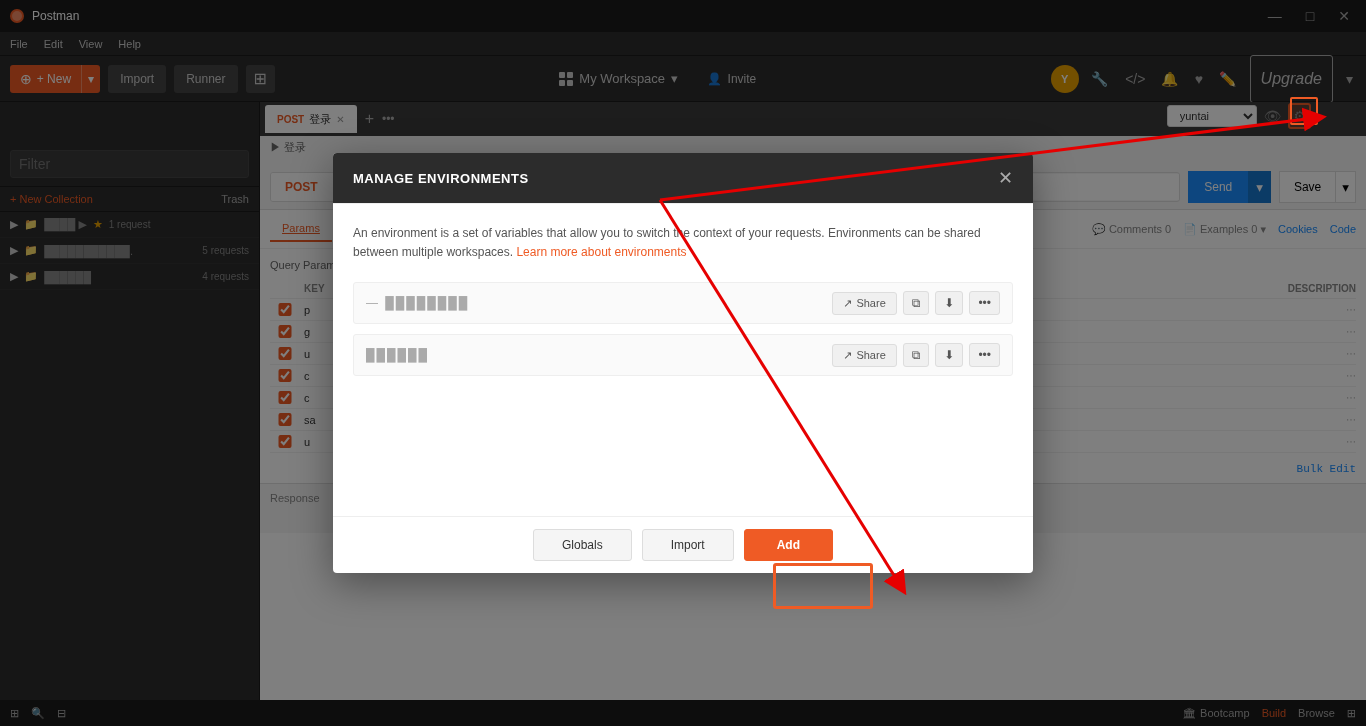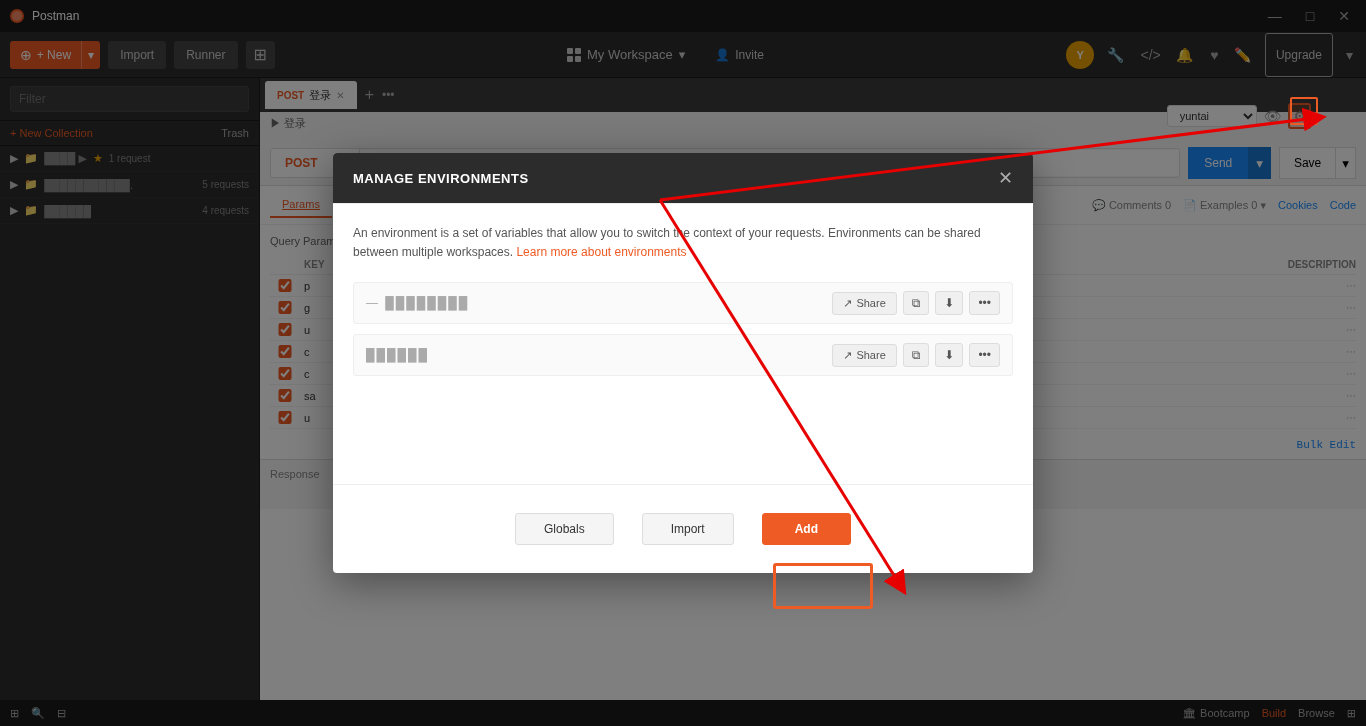--- a/index.html
+++ b/index.html
@@ -96,22 +96,23 @@
     }
     .toolbar-right { display: flex; align-items: center; gap: 10px; }
     .avatar { width: 28px; height: 28px; border-radius: 50%; background: #e8a000; display: flex; align-items: center; justify-content: center; color: white; font-size: 11px; font-weight: bold; }
     .icon-btn { color: #aaa; font-size: 14px; cursor: pointer; padding: 3px; }
     .upgrade-btn {
       background: transparent;
       border: 1px solid #aaa;
       color: #ccc;
       border-radius: 3px;
       padding: 14px 10px;
-      font-size: 12px;
-      cursor: pointer;
+      font-size: 16px;
+      cursor: pointer;
+      font-style: italic;
     }
 
     
     .main { display: flex; height: calc(726px - 100px); }
 
     
     .sidebar {
       width: 260px;
       background: #2c2c2c;
       border-right: 1px solid #1a1a1a;
@@ -122,21 +123,22 @@
       padding: 8px 10px;
       border-bottom: 1px solid #1a1a1a;
     }
     .search-input {
       width: 100%;
       background: #3a3a3a;
       border: 1px solid #444;
       border-radius: 3px;
       color: #ccc;
       padding: 5px 8px;
-      font-size: 12px;
+      font-size: 14px;
+      margin-top: 40px;
     }
     .sidebar-tabs {
       display: flex;
       border-bottom: 1px solid #1a1a1a;
     }
     .sidebar-tab {
       flex: 1;
       text-align: center;
       padding: 8px;
       font-size: 11px;
@@ -435,22 +437,22 @@
       border-radius: 3px;
       padding: 4px 8px;
       font-size: 12px;
       color: #555;
       cursor: pointer;
     }
     .modal-footer {
       display: flex;
       align-items: flex-start;
       justify-content: center;
-      padding: 28px 20px;
-      gap: 28px;
+      padding: 12px 20px;
+      gap: 10px;
       border-top: 1px solid #eee;
     }
     .modal-footer-btn {
       padding: 8px 28px;
       border-radius: 3px;
       font-size: 12px;
       cursor: pointer;
       border: 1px solid #ddd;
       background: #f5f5f5;
       color: #333;
@@ -504,20 +506,26 @@
       </div>
       <span>Postman</span>
     </div>
     <div class="title-bar-right">
       <button class="title-btn">—</button>
       <button class="title-btn">□</button>
       <button class="title-btn">✕</button>
     </div>
   </div>
 
+  <div class="menu-bar">
+    <span class="menu-item">File</span>
+    <span class="menu-item">Edit</span>
+    <span class="menu-item">View</span>
+    <span class="menu-item">Help</span>
+  </div>
 
   <div class="toolbar">
     <button class="btn-new">
       <span class="btn-new-main">
         <span style="font-size:14px;">⊕</span>
         <span>+ New</span>
       </span>
       <span class="btn-new-arrow">▾</span>
     </button>
     <button class="btn-secondary">Import</button>

